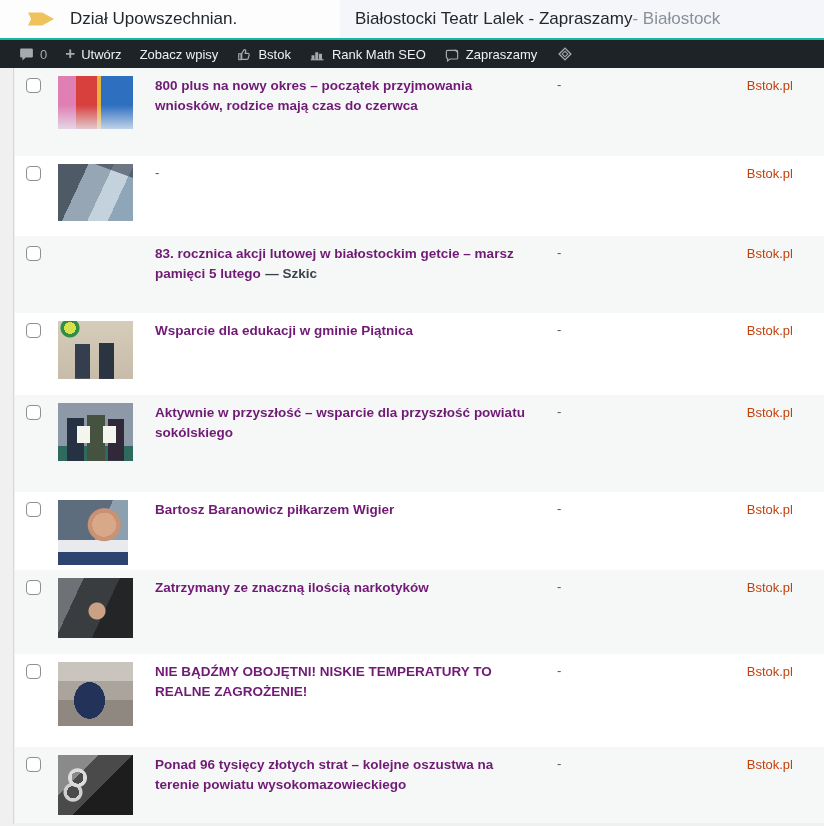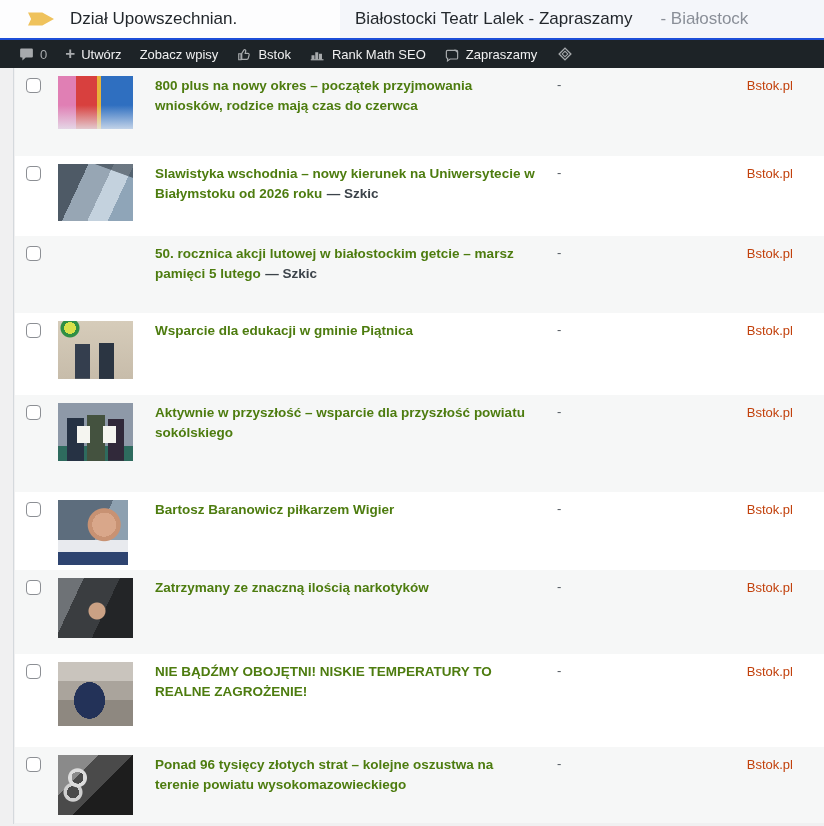--- a/index.html
+++ b/index.html
@@ -1,23 +1,23 @@
 <!DOCTYPE html>
 <html><head>
 <meta charset="utf-8">
 <style>
   * { margin:0; padding:0; box-sizing:border-box; }
   html,body { width:824px; height:826px; overflow:hidden; background:#f0f0f1;
               font-family:"Liberation Sans", sans-serif; }
 
   
-  .browser-bar { display:flex; height:40px; border-bottom:2px solid #1d4ed8; background:#fdfdfe; }
+  .browser-bar { display:flex; height:40px; border-bottom:2px solid #14b8a6; background:#fdfdfe; }
   .tab { display:flex; align-items:center; height:100%; white-space:nowrap; overflow:hidden; }
   .tab-active { width:340px; background:#fdfdfe; padding-left:28px; }
-  .tab-second { flex:1; background:#f4f6fa; padding-left:15px;gap:28px; }
+  .tab-second { flex:1; background:#f4f6fa; padding-left:15px; }
   .favicon { width:26px; height:20px; margin-right:16px; background:#efc25c;
              clip-path:polygon(0 18%, 55% 18%, 100% 50%, 55% 82%, 0 82%, 12% 50%); }
   .tab-title { font-size:17px; color:#23282d; }
   .tab-title-muted { color:#8a8f98;text-align:center; }
 
   
   .admin-bar { display:flex; align-items:center; height:28px; background:#1d2327;
                color:#f0f0f1; font-size:13px; padding:0 10px; gap:0; }
   .ab-item { display:flex; align-items:center; gap:6px; padding:0 9px; height:100%; cursor:pointer; }
   .ab-item svg { display:block; }
@@ -36,21 +36,21 @@
   .row:nth-child(5){height:97px} .row:nth-child(6){height:78px}
   .row:nth-child(7){height:84px} .row:nth-child(8){height:93px}
   .row:nth-child(9){height:76px}
 
   .cb-col { width:43px; padding-left:11px; flex:none; }
   .checkbox { width:15px; height:15px; border:1px solid #8c8f94; border-radius:4px;
               background:#fff; margin-top:2px; cursor:pointer; }
   .thumb-col { width:97px; flex:none; }
   .thumb { width:75px; }
   .title-col { width:402px; flex:none; padding-right:20px; }
-  .title { color:#4d7c0f; font-size:13.5px; font-weight:bold; line-height:20px;
+  .title { color:#701a75; font-size:13.5px; font-weight:bold; line-height:20px;
            text-decoration:none; cursor:pointer; }
   .state { color:#3c434a; font-size:13.5px; font-weight:bold; line-height:20px; }
   .dash-col { flex:1; color:#50575e; font-size:13px; line-height:18px; }
   .site-col { flex:none; padding-right:31px; }
   .site-link { color:#c2410c; font-size:13px; line-height:18px; text-decoration:none; cursor:pointer; }
 
   
   .t1 { height:53px; background:
         linear-gradient(180deg, rgba(255,255,255,0) 55%, rgba(230,235,242,.8) 100%),
         linear-gradient(90deg,#e07fb4 0 24%, #d8403e 24% 52%, #e8b33a 52% 58%, #2f6fc0 58% 100%); }
@@ -166,39 +166,37 @@
       <div class="site-col"><a class="site-link">Bstok.pl</a></div>
     </div>
 
     <div class="row">
       <div class="cb-col">
           <div class="checkbox"></div>
         </div>
       <div class="thumb-col">
           <div class="thumb t2"></div>
         </div>
-      <div class="title-col"><a class="title">Slawistyka wschodnia – nowy kierunek na Uniwersytecie w Białymstoku od 2026 roku</a>
+      <div class="dash-col">-</div>
+      <div class="site-col"><a class="site-link">Bstok.pl</a></div>
+    </div>
+
+    <div class="row alt">
+      <div class="cb-col">
+          <div class="checkbox"></div>
+        </div>
+      <div class="thumb-col">
+          <div class="thumb t3"></div>
+        </div>
+      <div class="title-col"><a class="title">83. rocznica akcji lutowej w białostockim getcie – marsz pamięci 5 lutego</a>
         <span class="state">— Szkic</span></div>
       <div class="dash-col">-</div>
       <div class="site-col"><a class="site-link">Bstok.pl</a></div>
     </div>
 
-    <div class="row alt">
-      <div class="cb-col">
-          <div class="checkbox"></div>
-        </div>
-      <div class="thumb-col">
-          <div class="thumb t3"></div>
-        </div>
-      <div class="title-col"><a class="title">50. rocznica akcji lutowej w białostockim getcie – marsz pamięci 5 lutego</a>
-        <span class="state">— Szkic</span></div>
-      <div class="dash-col">-</div>
-      <div class="site-col"><a class="site-link">Bstok.pl</a></div>
-    </div>
-
     <div class="row">
       <div class="cb-col">
           <div class="checkbox"></div>
         </div>
       <div class="thumb-col">
           <div class="thumb t4"></div>
         </div>
       <div class="title-col"><a class="title">Wsparcie dla edukacji w gminie Piątnica</a>
         <span class="state"></span></div>
       <div class="dash-col">-</div>

